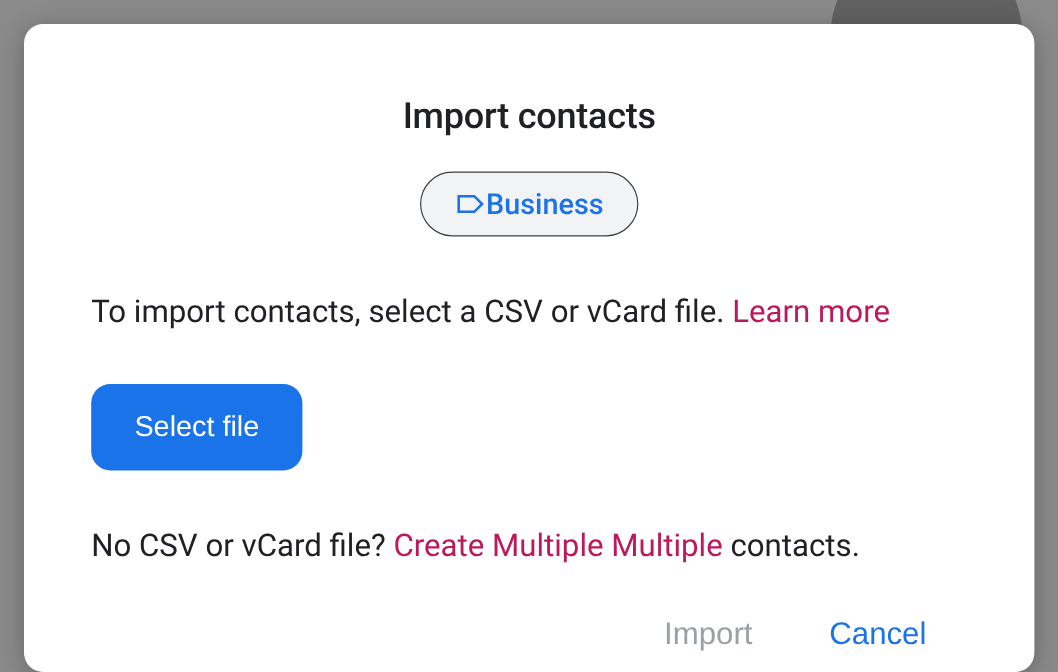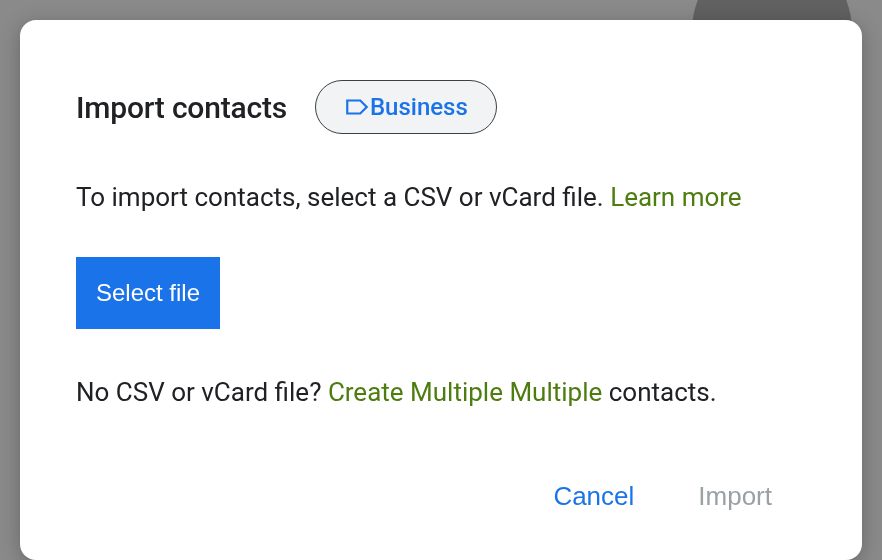--- a/index.html
+++ b/index.html
@@ -35,20 +35,21 @@
       padding: 60px 56px 40px 56px;
       box-shadow: 0 4px 20px rgba(0,0,0,0.25);
       display: flex;
       flex-direction: column;
     }
     .header-row {
       display: flex;
       align-items: center;
       gap: 28px;
       margin-bottom: 44px;
+      flex-direction: column;
     }
     .dialog-title {
       font-size: 30px;
       font-weight: 500;
       color: #202124;
       letter-spacing: -0.2px;
     }
     .label-chip {
       display: inline-flex;
       align-items: center;
@@ -67,31 +68,31 @@
       font-weight: 500;
       color: #1a73e8;
     }
     .instruction-text {
       font-size: 26px;
       color: #202124;
       line-height: 1.5;
       margin-bottom: 40px;
     }
     .link {
-      color: #4d7c0f;
+      color: #be185d;
       cursor: pointer;
     }
     .select-file-btn {
       background: #1a73e8;
       color: #ffffff;
       border: none;
-      border-radius: 0;
+      border-radius: 16px;
       font-size: 24px;
       font-weight: 500;
-      padding: 22px 20px;
+      padding: 22px 36px;
       cursor: pointer;
       width: fit-content;
       margin-bottom: 44px;
     }
     .alt-text {
       font-size: 26px;
       color: #202124;
       line-height: 1.5;
       margin-bottom: 30px;
     }
@@ -141,17 +142,17 @@
     <span>To import contacts, select a CSV or vCard file. </span><span class="link">Learn more</span>
   </p>
 
   <button class="select-file-btn">Select file</button>
 
   <p class="alt-text">
     <span>No CSV or vCard file? </span><span class="link">Create Multiple Multiple</span><span> contacts.</span>
   </p>
 
   <div class="actions-row">
+    <button class="action-btn import-btn" disabled="">Import</button>
     <button class="action-btn cancel-btn">Cancel</button>
-    <button class="action-btn import-btn" disabled="">Import</button>
   </div>
 
 </div>
 
 </body></html>

